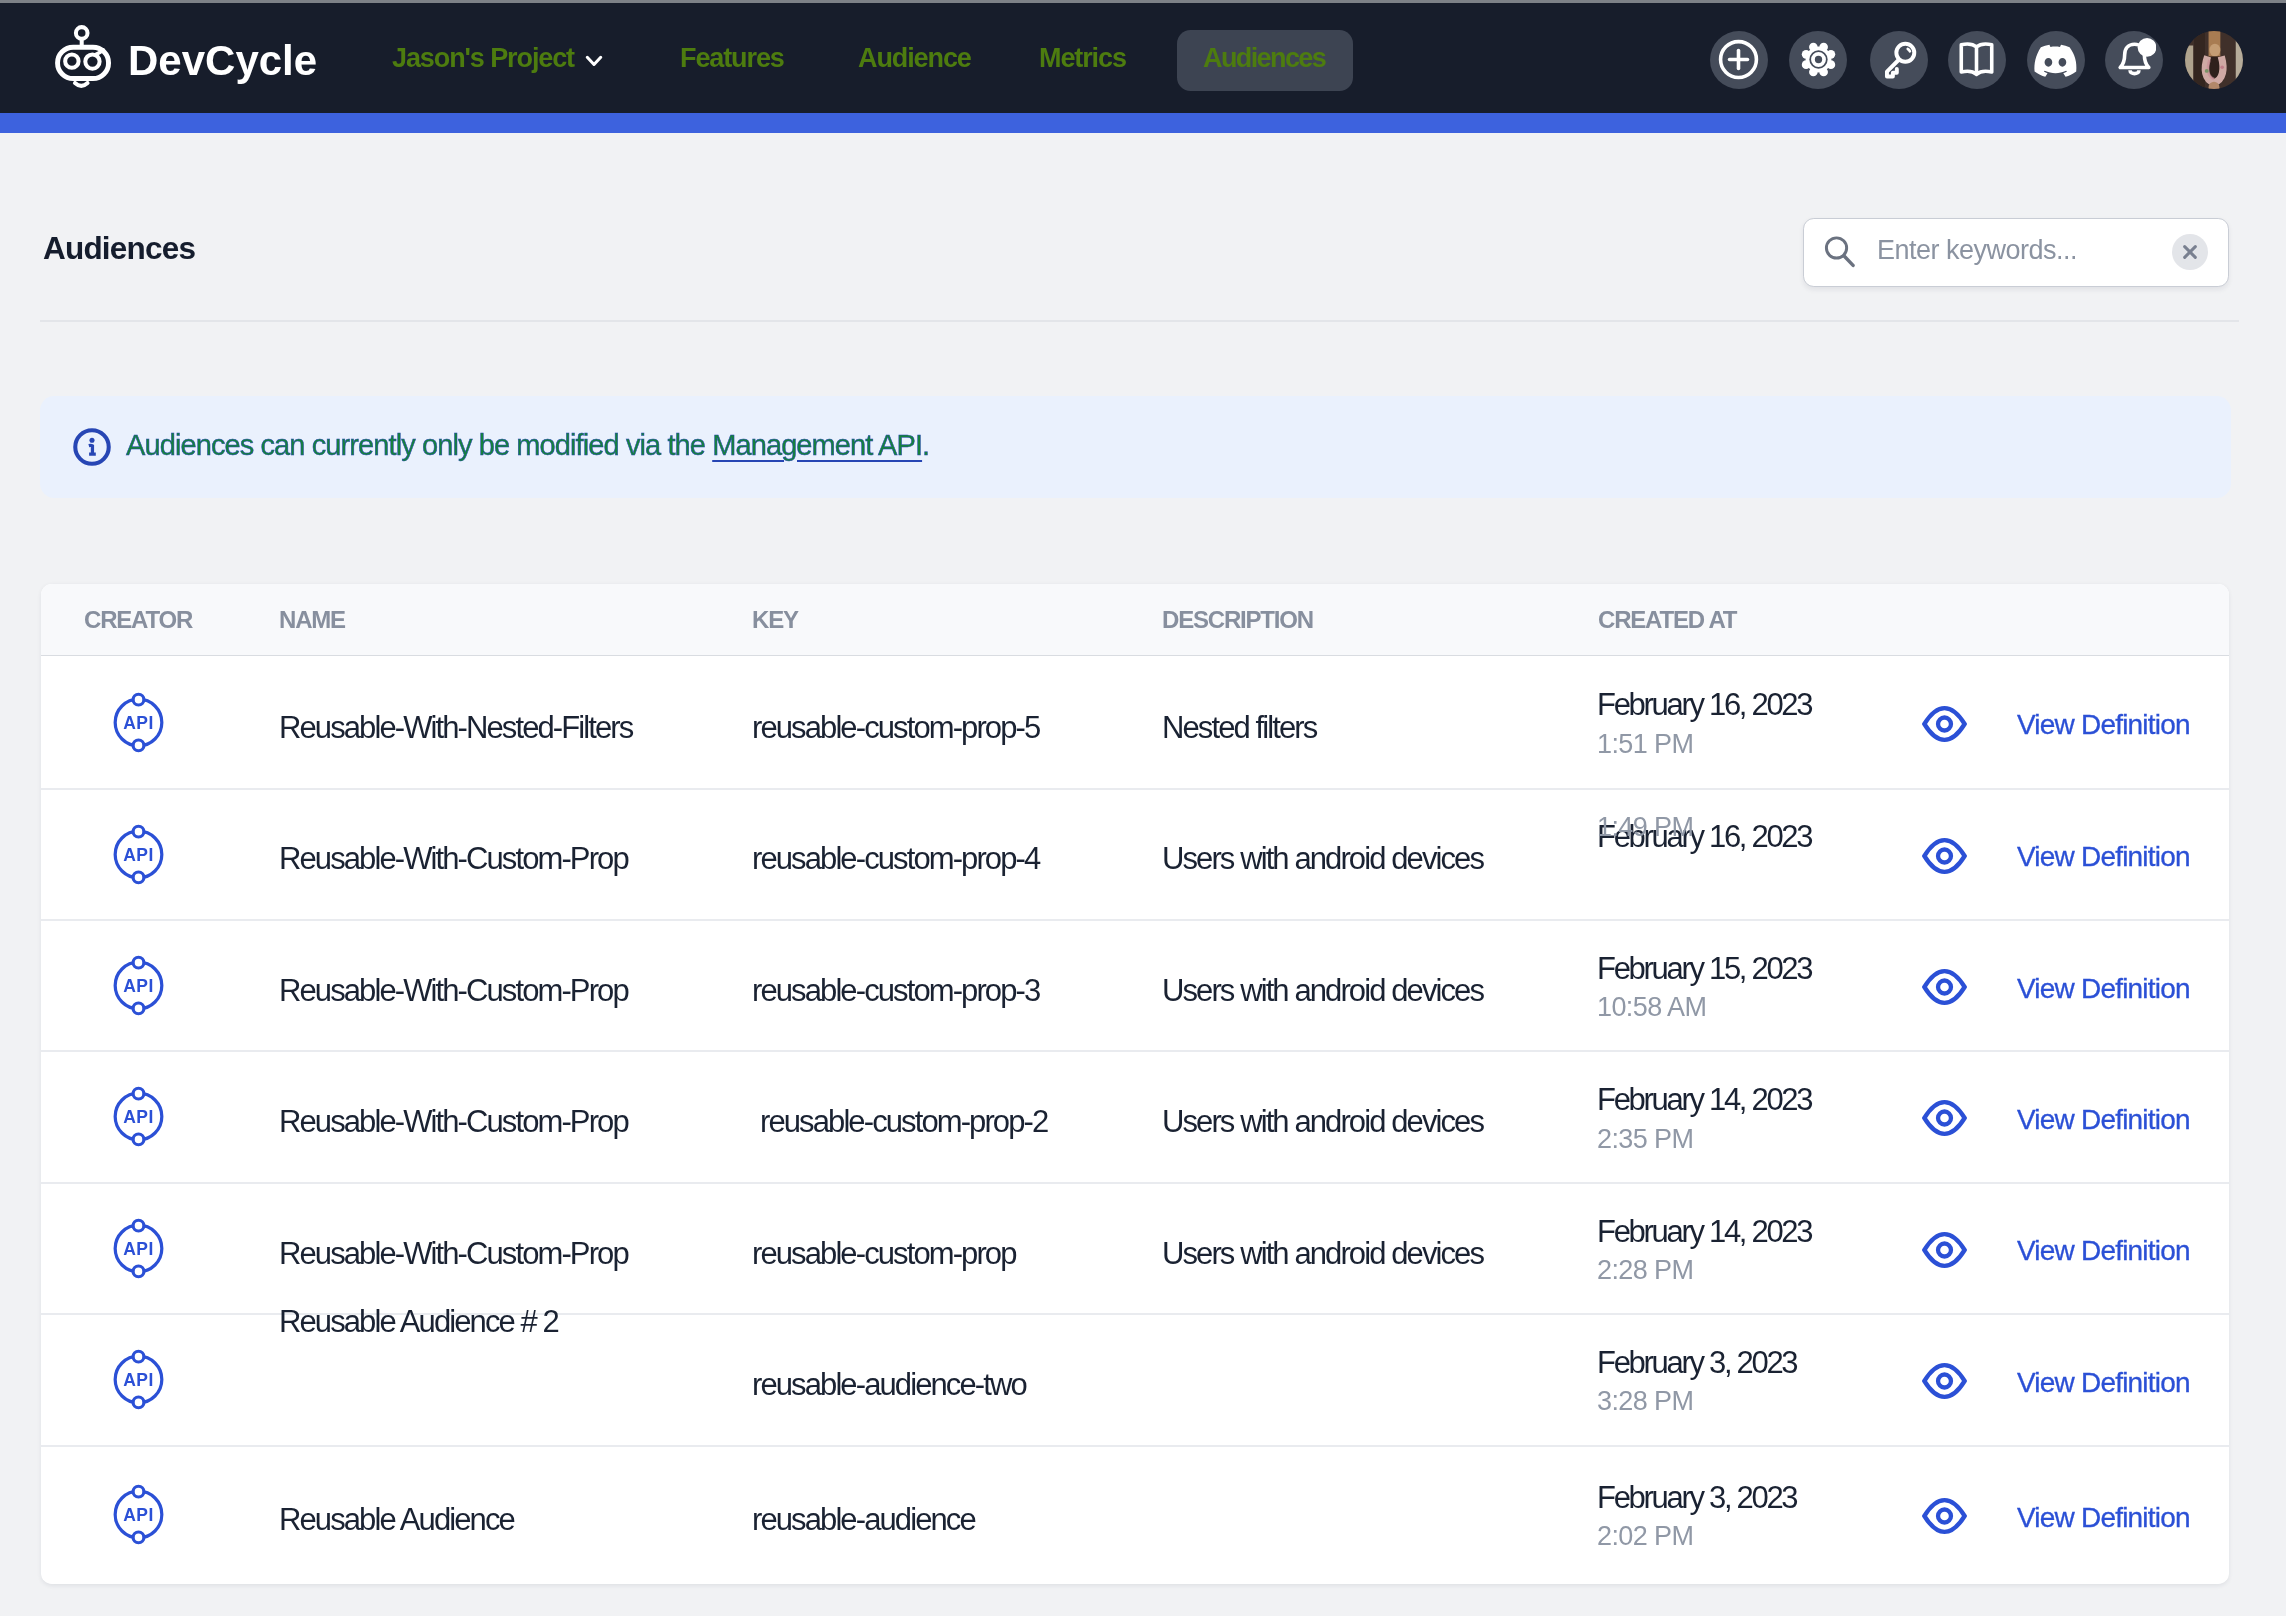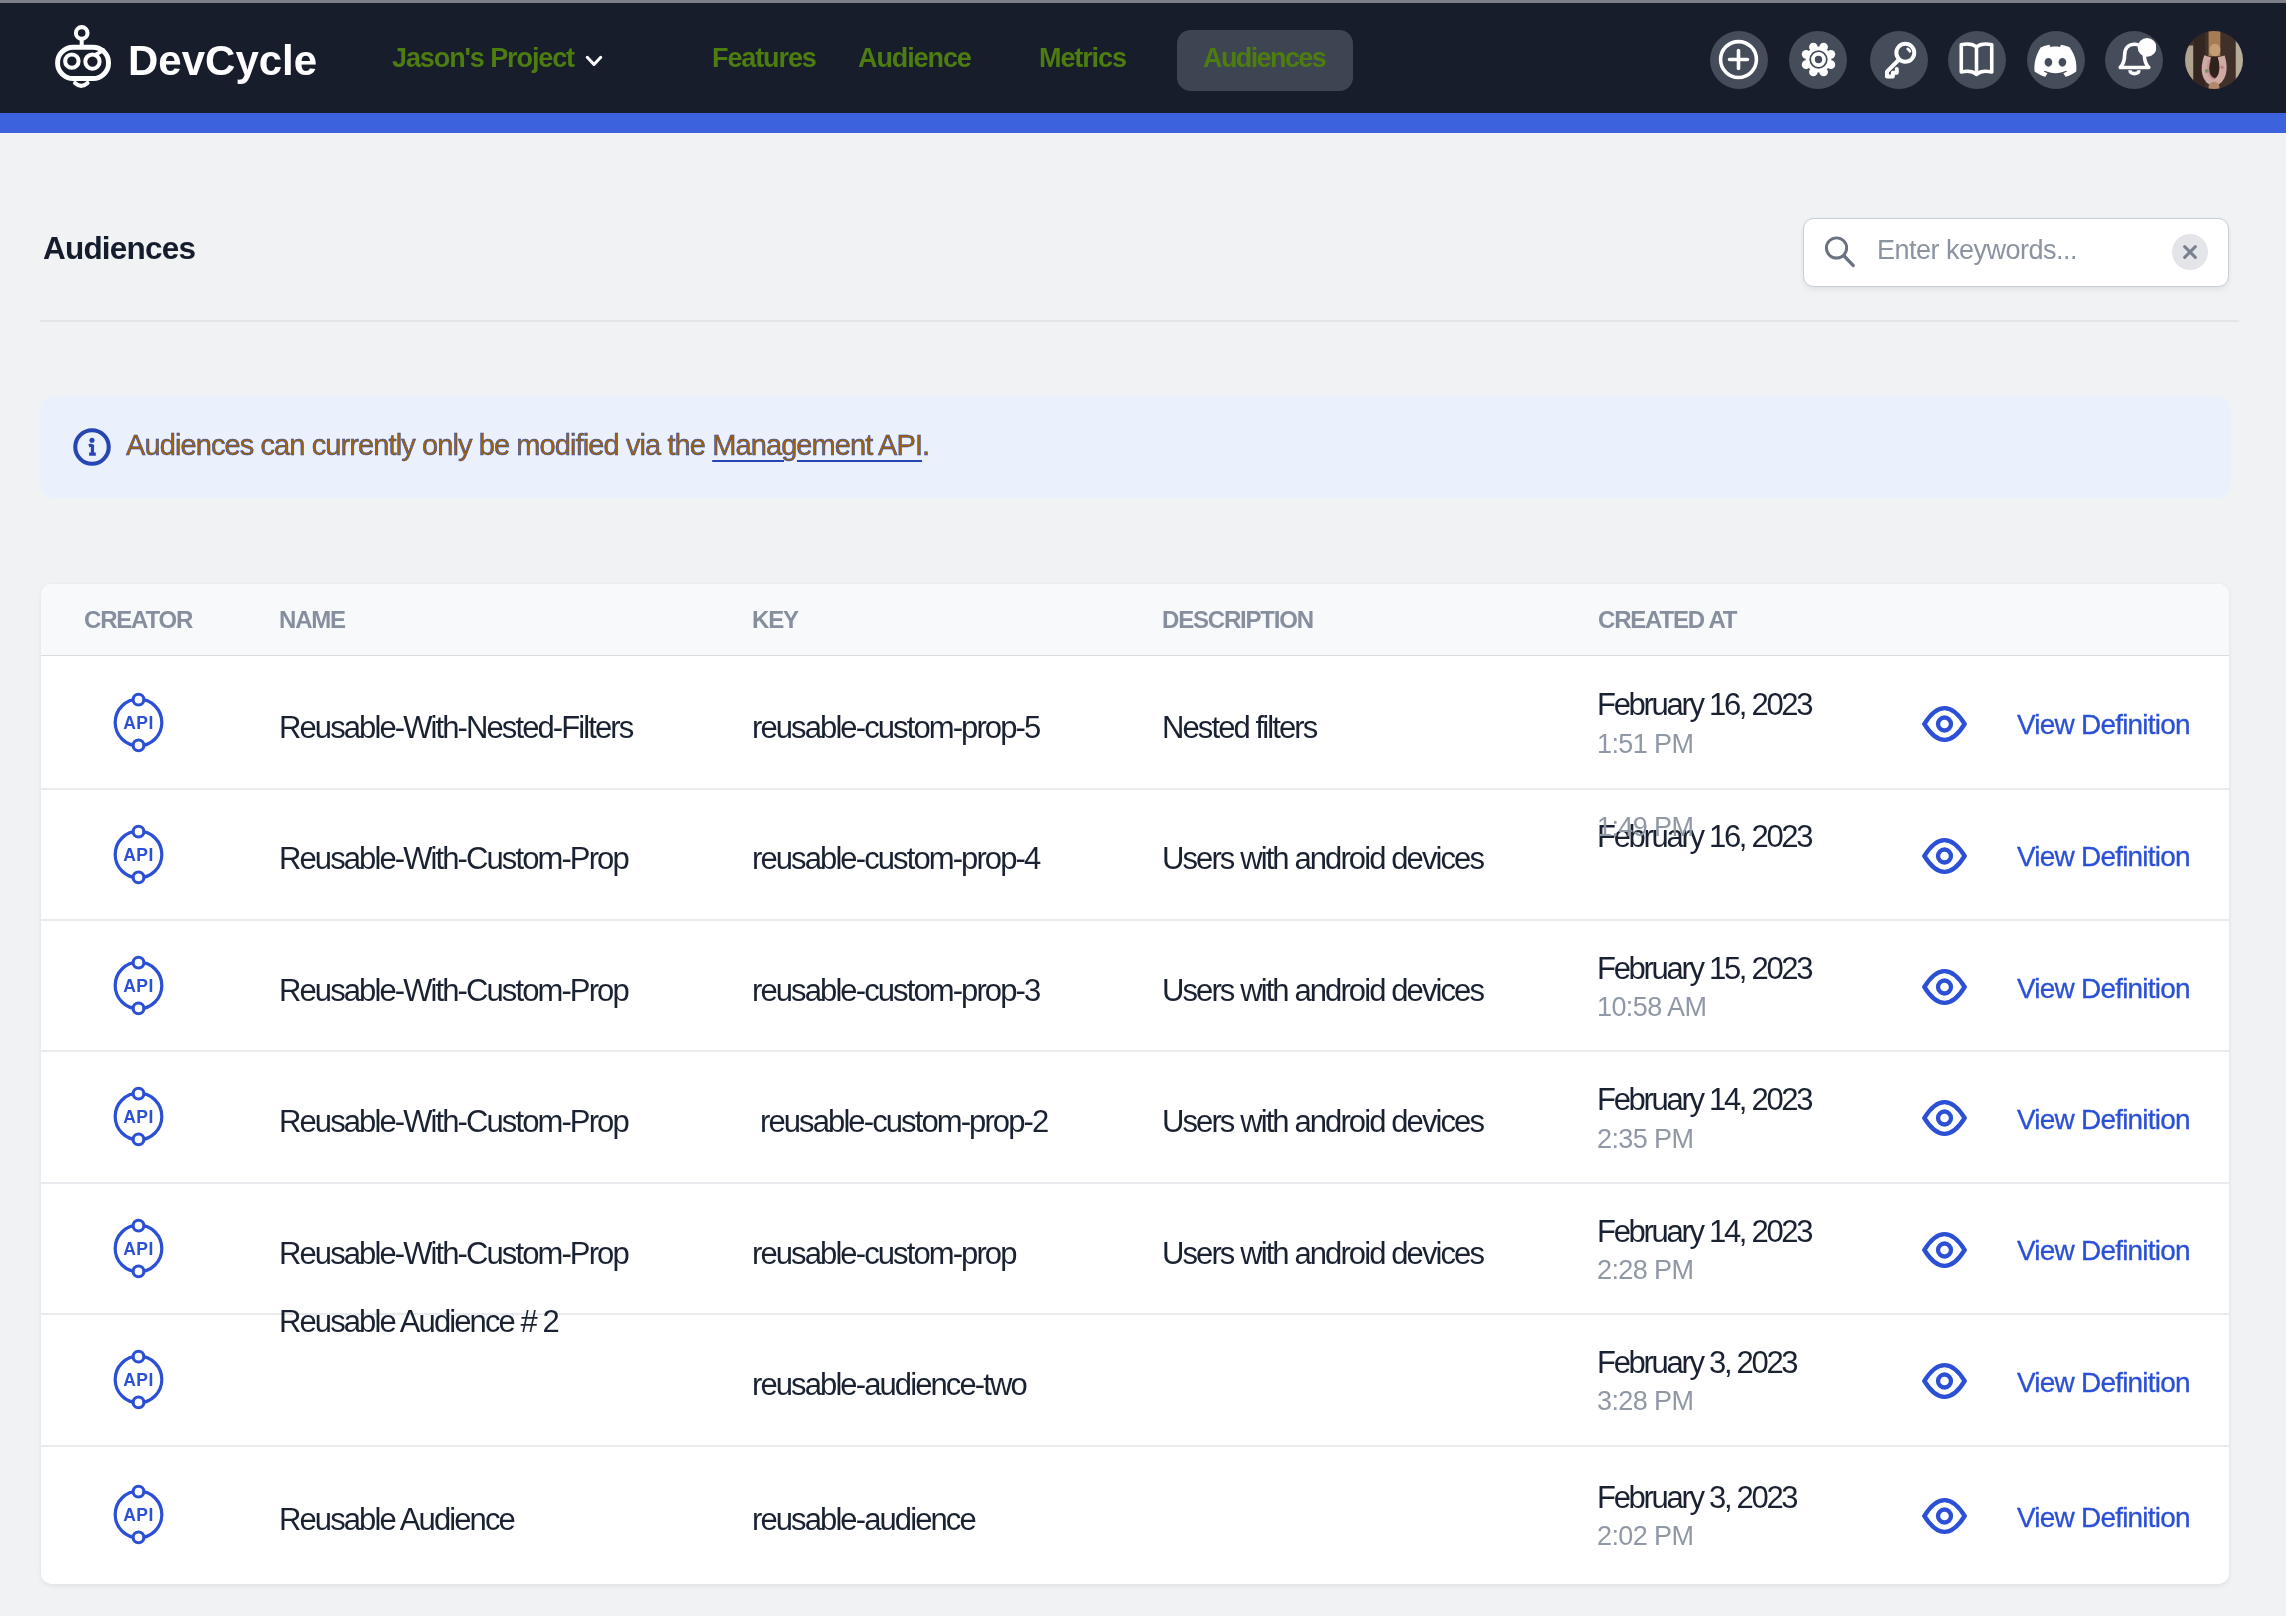--- a/index.html
+++ b/index.html
@@ -5,37 +5,37 @@
   html,body{margin:0;padding:0;}
   body{width:2286px;height:1617px;background:#f1f2f4;font-family:"Liberation Sans",sans-serif;position:relative;overflow:hidden;}
   .abs{position:absolute;}
   
   #topline{left:0;top:0;width:2286px;height:2.7px;background:#7d8187;}
   #nav{left:0;top:2.7px;width:2286px;height:110px;background:#171d2b;}
   #bluebar{left:0;top:113px;width:2286px;height:20px;background:#3d62de;}
   
   .navtxt{color:#4d7c0f;font-weight:bold;font-size:27px;letter-spacing:-1.1px;line-height:1;}
   #project{left:392px;top:45px;}
-  #lnk1{left:712px;top:45px;}
+  #lnk1{left:680px;top:45px;}
   #lnk2{left:858px;top:45px;}
   #lnk3{left:1039px;top:45px;}
   #pill{left:1177px;top:30px;width:176px;height:61px;background:#3d4452;border-radius:13.5px;}
   #lnk4{left:1203px;top:45px;letter-spacing:-1.6px;}
   #logotext{left:128px;top:40px;color:#fff;font-weight:bold;font-size:42px;line-height:1;letter-spacing:0px;}
   .iconcirc{width:58px;height:58px;border-radius:50%;background:#454c5a;top:31px;}
   
   #h1{left:43px;top:233px;font-size:31.5px;font-weight:bold;letter-spacing:-0.8px;color:#151d2d;line-height:1;}
   #hdivider{left:40px;top:320px;width:2199px;height:1.8px;background:#e3e5e9;}
   
   #search{left:1803px;top:218px;width:426px;height:69px;background:#fff;border:1.8px solid #c9cdd5;border-radius:10.8px;box-sizing:border-box;box-shadow:0 2.7px 5.4px rgba(25,35,60,.07);}
   #searchph{left:1877px;top:237px;font-size:27px;letter-spacing:-0.5px;color:#8b93a1;line-height:1;}
   #clearbtn{left:2172px;top:234px;width:36px;height:36px;border-radius:50%;background:#e3e5e9;}
   
   #banner{left:40px;top:396px;width:2191px;height:102px;background:#eaf1fd;border-radius:14.4px;}
-  #bannertext{left:126px;top:431px;font-size:29px;letter-spacing:-0.9px;color:#a16207;line-height:1;-webkit-text-stroke:0.5px #2746b4;}
+  #bannertext{left:126px;top:431px;font-size:29px;letter-spacing:-0.9px;color:#15803d;line-height:1;-webkit-text-stroke:0.5px #2746b4;}
   #bannertext u{text-underline-offset:4.5px;text-decoration-thickness:1.8px;}
   
   #table{left:41px;top:584px;width:2188px;height:1000px;background:#fff;border-radius:10.8px;box-shadow:0 1.8px 4.5px rgba(25,35,60,.08);}
   #thead{left:41px;top:584px;width:2188px;height:72px;background:#f8f9fb;border-radius:10.8px 10.8px 0 0;border-bottom:1.8px solid #d9dce1;box-sizing:border-box;}
   .th{top:608px;font-size:24px;font-weight:bold;letter-spacing:-1.2px;color:#878f9e;line-height:1;}
   .rowline{left:41px;width:2188px;height:1.8px;background:#e9ebef;}
   .cell{font-size:31px;letter-spacing:-1.9px;color:#1a2232;line-height:1;}
   .date1{font-size:31px;letter-spacing:-2.3px;color:#1a2232;line-height:1;}
   .date2{font-size:27px;letter-spacing:-0.6px;color:#9098a6;line-height:1;}
   .vdtext{font-size:28px;letter-spacing:-0.8px;color:#2b50d6;line-height:1;margin-left:32px;-webkit-text-stroke:0.3px #2b50d6;}

